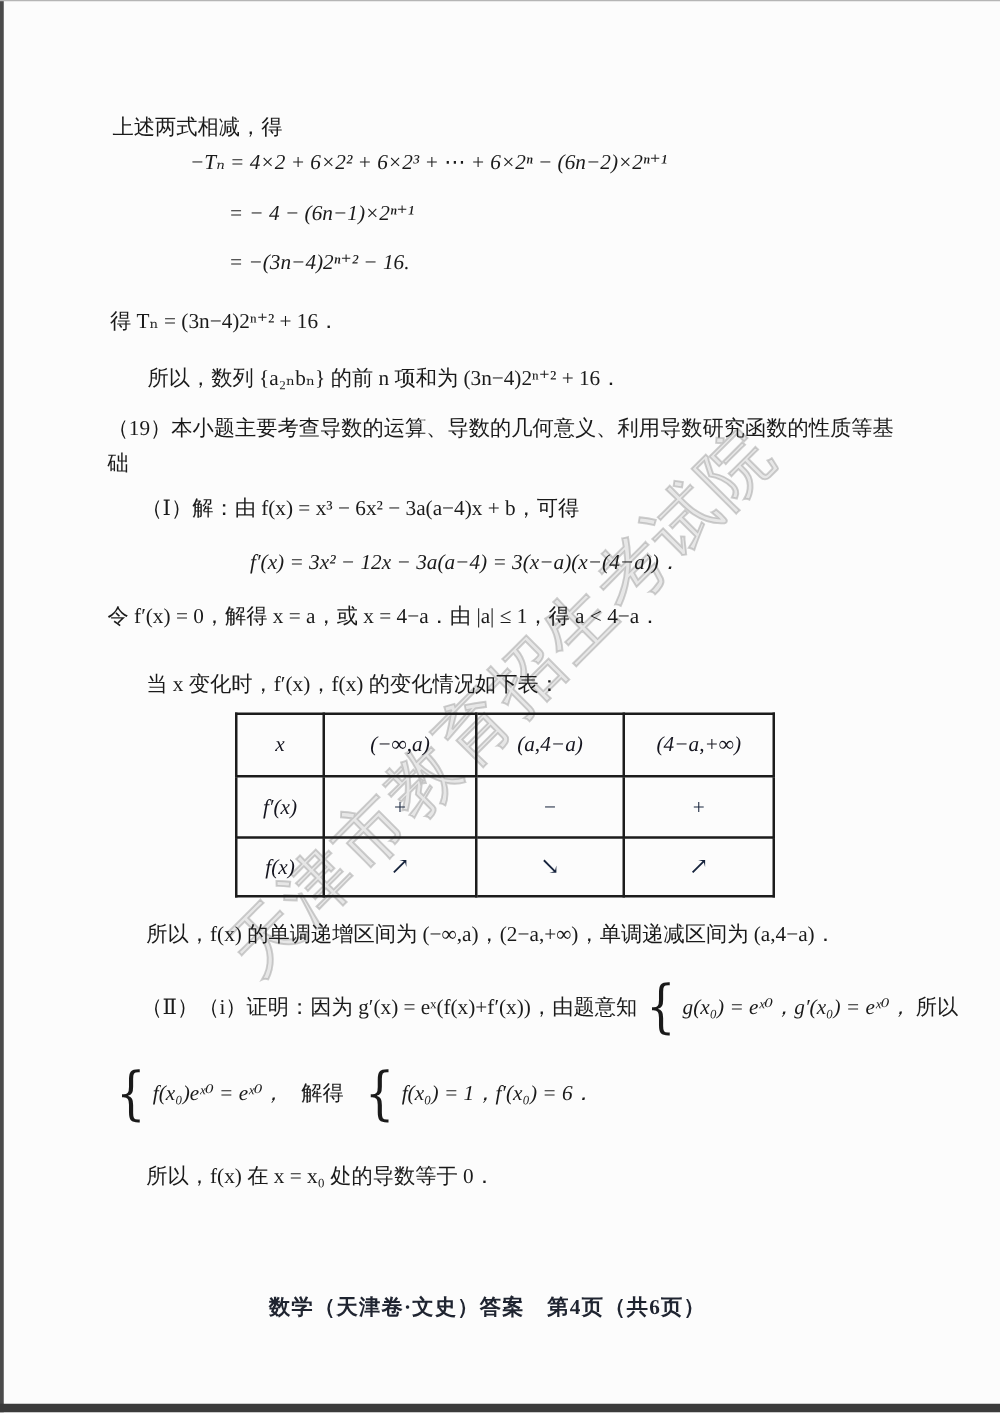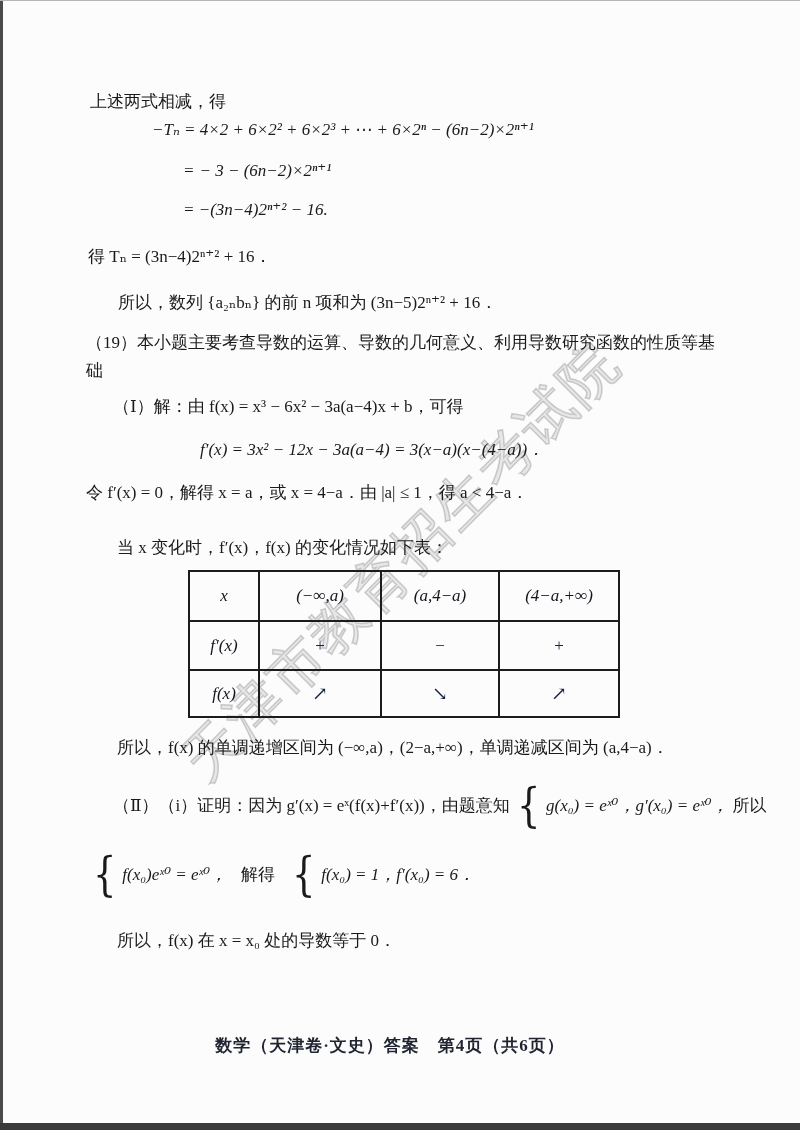--- a/index.html
+++ b/index.html
@@ -53,28 +53,28 @@
 <div class="edge-bottom"></div>
 
 <div class="watermark">天津市教育招生考试院</div>
 
 <div class="t cn" style="left:90px;top:90px">上述两式相减，得</div>
 
 <div class="t math" style="left:152px;top:118px">−Tₙ = 4×2 + 6×2² + 6×2³ + ⋯ + 6×2ⁿ − (6n−2)×2ⁿ⁺¹</div>
 
 <div class="t math eqrow" style="left:183px;top:146px">
   <span>=</span>
-  <span>− 3 − (6n−2)×2ⁿ⁺¹</span>
+  <span>− 4 − (6n−1)×2ⁿ⁺¹</span>
 </div>
 
 <div class="t math" style="left:183px;top:198px">= −(3n−4)2ⁿ⁺² − 16.</div>
 
 <div class="t cn" style="left:88px;top:245px">得 Tₙ = (3n−4)2ⁿ⁺² + 16．</div>
 
-<div class="t cn" style="left:118px;top:291px">所以，数列 {a₂ₙbₙ} 的前 n 项和为 (3n−5)2ⁿ⁺² + 16．</div>
+<div class="t cn" style="left:118px;top:291px">所以，数列 {a₂ₙbₙ} 的前 n 项和为 (3n−4)2ⁿ⁺² + 16．</div>
 
 <div class="t cn para" style="left:86px;top:329px;width:634px">
   <div>（19）本小题主要考查导数的运算、导数的几何意义、利用导数研究函数的性质等基础</div>
 </div>
 
 <div class="t cn" style="left:113px;top:395px">（Ⅰ）解：由 f(x) = x³ − 6x² − 3a(a−4)x + b，可得</div>
 
 <div class="t math" style="left:200px;top:438px">f′(x) = 3x² − 12x − 3a(a−4) = 3(x−a)(x−(4−a))．</div>
 
 <div class="t cn" style="left:86px;top:481px">令 f′(x) = 0，解得 x = a，或 x = 4−a．由 |a| ≤ 1，得 a &lt; 4−a．</div>

